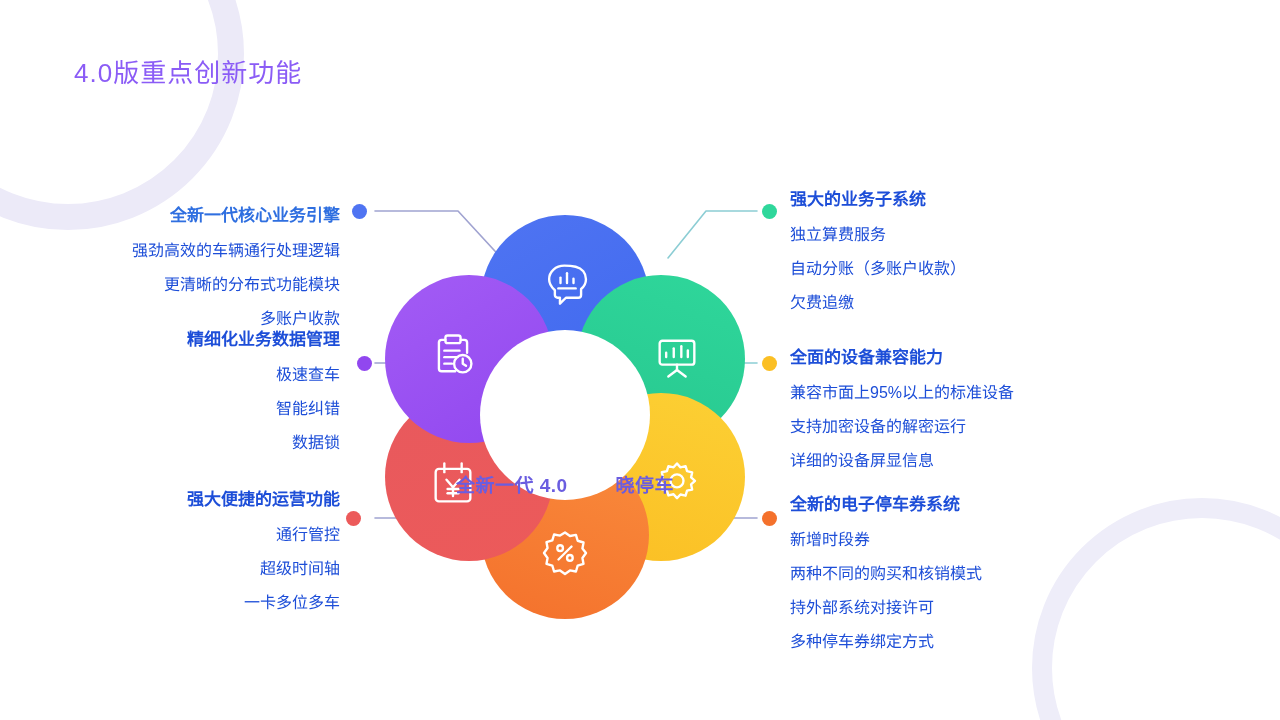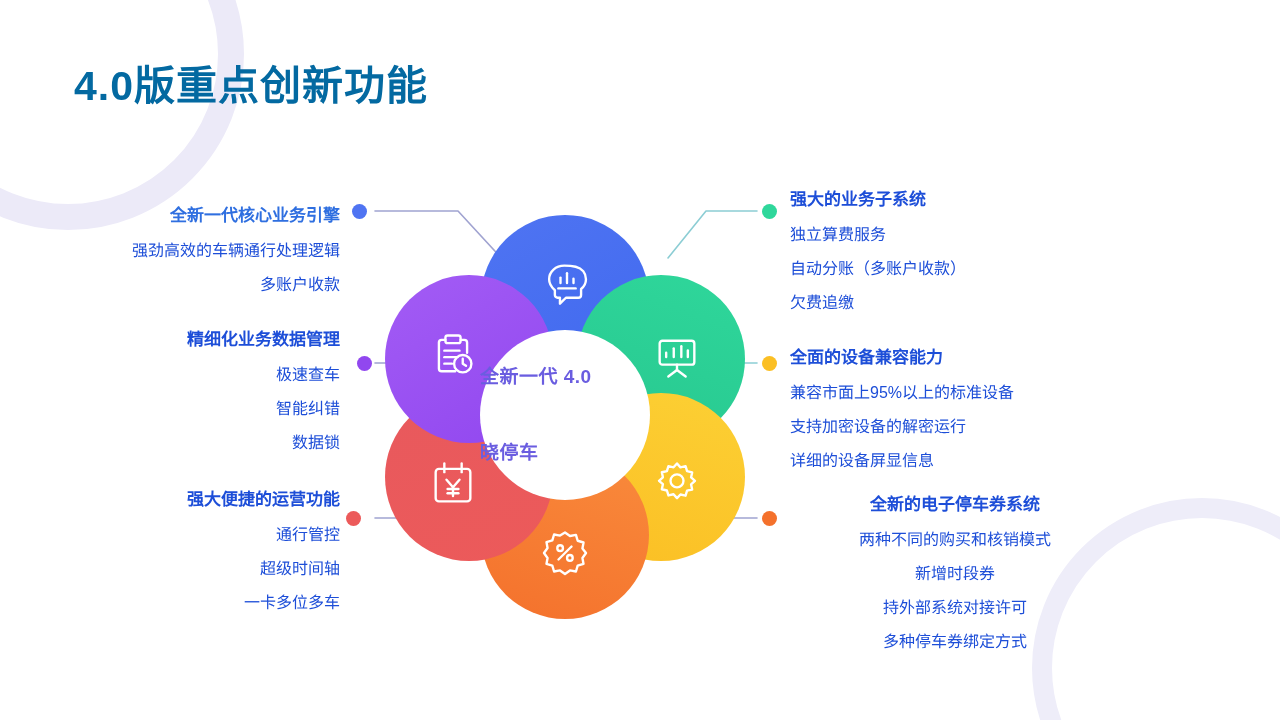--- a/index.html
+++ b/index.html
@@ -37,23 +37,23 @@
     right: -92px;
     bottom: -118px;
     border-color: #eeedf9;
   }
 
   
   #page-title {
     position: absolute;
     left: 74px;
     top: 52px;
-    font-size: 41px;
-    font-weight: bold;
-    color: #0369a1;
+    font-size: 26px;
+    font-weight: normal;
+    color: #8b5cf6;
     letter-spacing: 1px;
     white-space: nowrap;
   }
 
   
   .column {
     position: absolute;
     top: 190px;
   }
   #left-column {
@@ -69,21 +69,21 @@
 
   .feature-block {
     position: absolute;
     width: 100%;
   }
   #left-column .feature-block:nth-of-type(1) { top: 16px; }
   #left-column .feature-block:nth-of-type(2) { top: 140px; }
   #left-column .feature-block:nth-of-type(3) { top: 300px; }
   #right-column .feature-block:nth-of-type(1) { top: 0px; }
   #right-column .feature-block:nth-of-type(2) { top: 158px; }
-  #right-column .feature-block:nth-of-type(3) { top: 305px; text-align: center; }
+  #right-column .feature-block:nth-of-type(3) { top: 305px; }
 
   .block-heading {
     font-size: 17px;
     font-weight: bold;
     color: #1d4ed8;
     margin-bottom: 13px;
     white-space: nowrap;
     line-height: 1.2;
   }
   .block-heading.accent-blue { color: #2f6fe0; }
@@ -146,22 +146,21 @@
   #center-hub {
     position: absolute;
     left: 95px;
     top: 115px;
     width: 170px;
     height: 170px;
     border-radius: 50%;
     background: #ffffff;
     z-index: 5;
     display: flex;
-    flex-direction: column;
-    align-items: flex-start;
+    align-items: flex-end;
     justify-content: center;
     gap: 48px;
   }
   .hub-line {
     font-size: 19px;
     font-weight: bold;
     color: #6a5de0;
     line-height: 1.45;
     letter-spacing: 0.5px;
     white-space: nowrap;
@@ -275,20 +274,21 @@
 <div class="marker-dot" style="left:346px; top:511px; background:#ec5a5a;"></div>
 <div class="marker-dot" style="left:762px; top:204px; background:#2fd79b;"></div>
 <div class="marker-dot" style="left:762px; top:356px; background:#fbbf24;"></div>
 <div class="marker-dot" style="left:762px; top:511px; background:#f4712c;"></div>
 
 <div class="column" id="left-column">
 
   <div class="feature-block">
     <div class="block-heading accent-blue">全新一代核心业务引擎</div>
     <div class="block-item">强劲高效的车辆通行处理逻辑</div>
+    <div class="block-item">更清晰的分布式功能模块</div>
     <div class="block-item">多账户收款</div>
   </div>
 
   <div class="feature-block">
     <div class="block-heading">精细化业务数据管理</div>
     <div class="block-item">极速查车</div>
     <div class="block-item">智能纠错</div>
     <div class="block-item">数据锁</div>
   </div>
 
@@ -311,18 +311,18 @@
 
   <div class="feature-block">
     <div class="block-heading">全面的设备兼容能力</div>
     <div class="block-item">兼容市面上95%以上的标准设备</div>
     <div class="block-item">支持加密设备的解密运行</div>
     <div class="block-item">详细的设备屏显信息</div>
   </div>
 
   <div class="feature-block">
     <div class="block-heading">全新的电子停车券系统</div>
+    <div class="block-item">新增时段券</div>
     <div class="block-item">两种不同的购买和核销模式</div>
-    <div class="block-item">新增时段券</div>
     <div class="block-item">持外部系统对接许可</div>
     <div class="block-item">多种停车券绑定方式</div>
   </div>
 </div>
 
 </body></html>

